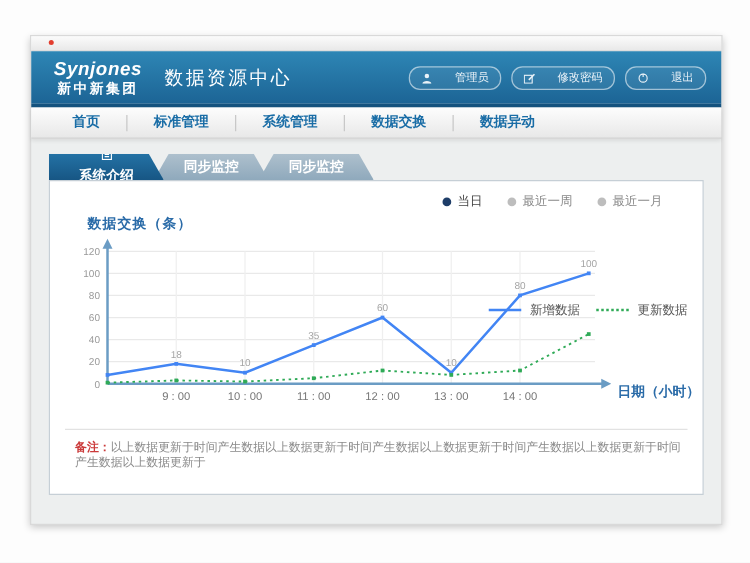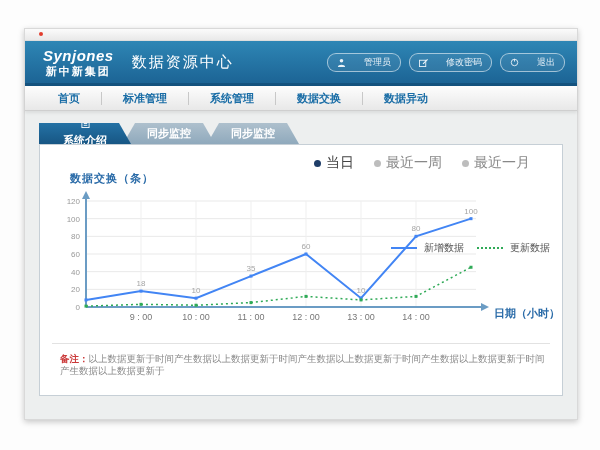--- a/index.html
+++ b/index.html
@@ -33,21 +33,21 @@
          gap:5px; width:92px; cursor:pointer;flex-direction:column; }
   .tab.active { background:linear-gradient(#2472a5,#175684);
                 clip-path:polygon(0 0, calc(100% - 12px) 0, 100% 100%, 0 100%); z-index:3; }
   .tab.inactive { background:linear-gradient(#aec0cd,#8fa9bc);
                   clip-path:polygon(12px 0, calc(100% - 12px) 0, 100% 100%, 0 100%); margin-left:-8px; }
   .tab svg { display:block; }
 
   .panel { position:relative; margin:0 14px; background:#fff; border:1px solid #c6cfd6; height:252px; }
 
   .filters { position:absolute; top:9px; right:32px; display:flex; gap:20px; align-items:center; }
-  .filter { display:flex; gap:5px; align-items:center; font-size:14px; color:#888; cursor:pointer; }
+  .filter { display:flex; gap:5px; align-items:center; font-size:10px; color:#888; cursor:pointer; }
   .filter .dot { width:7px; height:7px; border-radius:50%; background:#bdbdbd; }
   .filter.selected { color:#444; }
   .filter.selected .dot { background:#1e3d68; }
 
   .ylabel { position:absolute; left:30px; top:26px; color:#2a6ba8; font-size:11px; font-weight:bold; letter-spacing:1px; }
   .chart-wrap { position:absolute; left:16px; top:44px; width:512px; height:150px; }
   .xlabel { position:absolute; left:438px; top:117px; color:#2a6ba8; font-weight:bold; font-size:11px; white-space:nowrap; }
 
   .legend { position:absolute; right:12px; top:96px; display:flex; flex-direction:row; gap:13px; }
   .legend-item { display:flex; align-items:center; gap:7px; font-size:10px; color:#555; }

